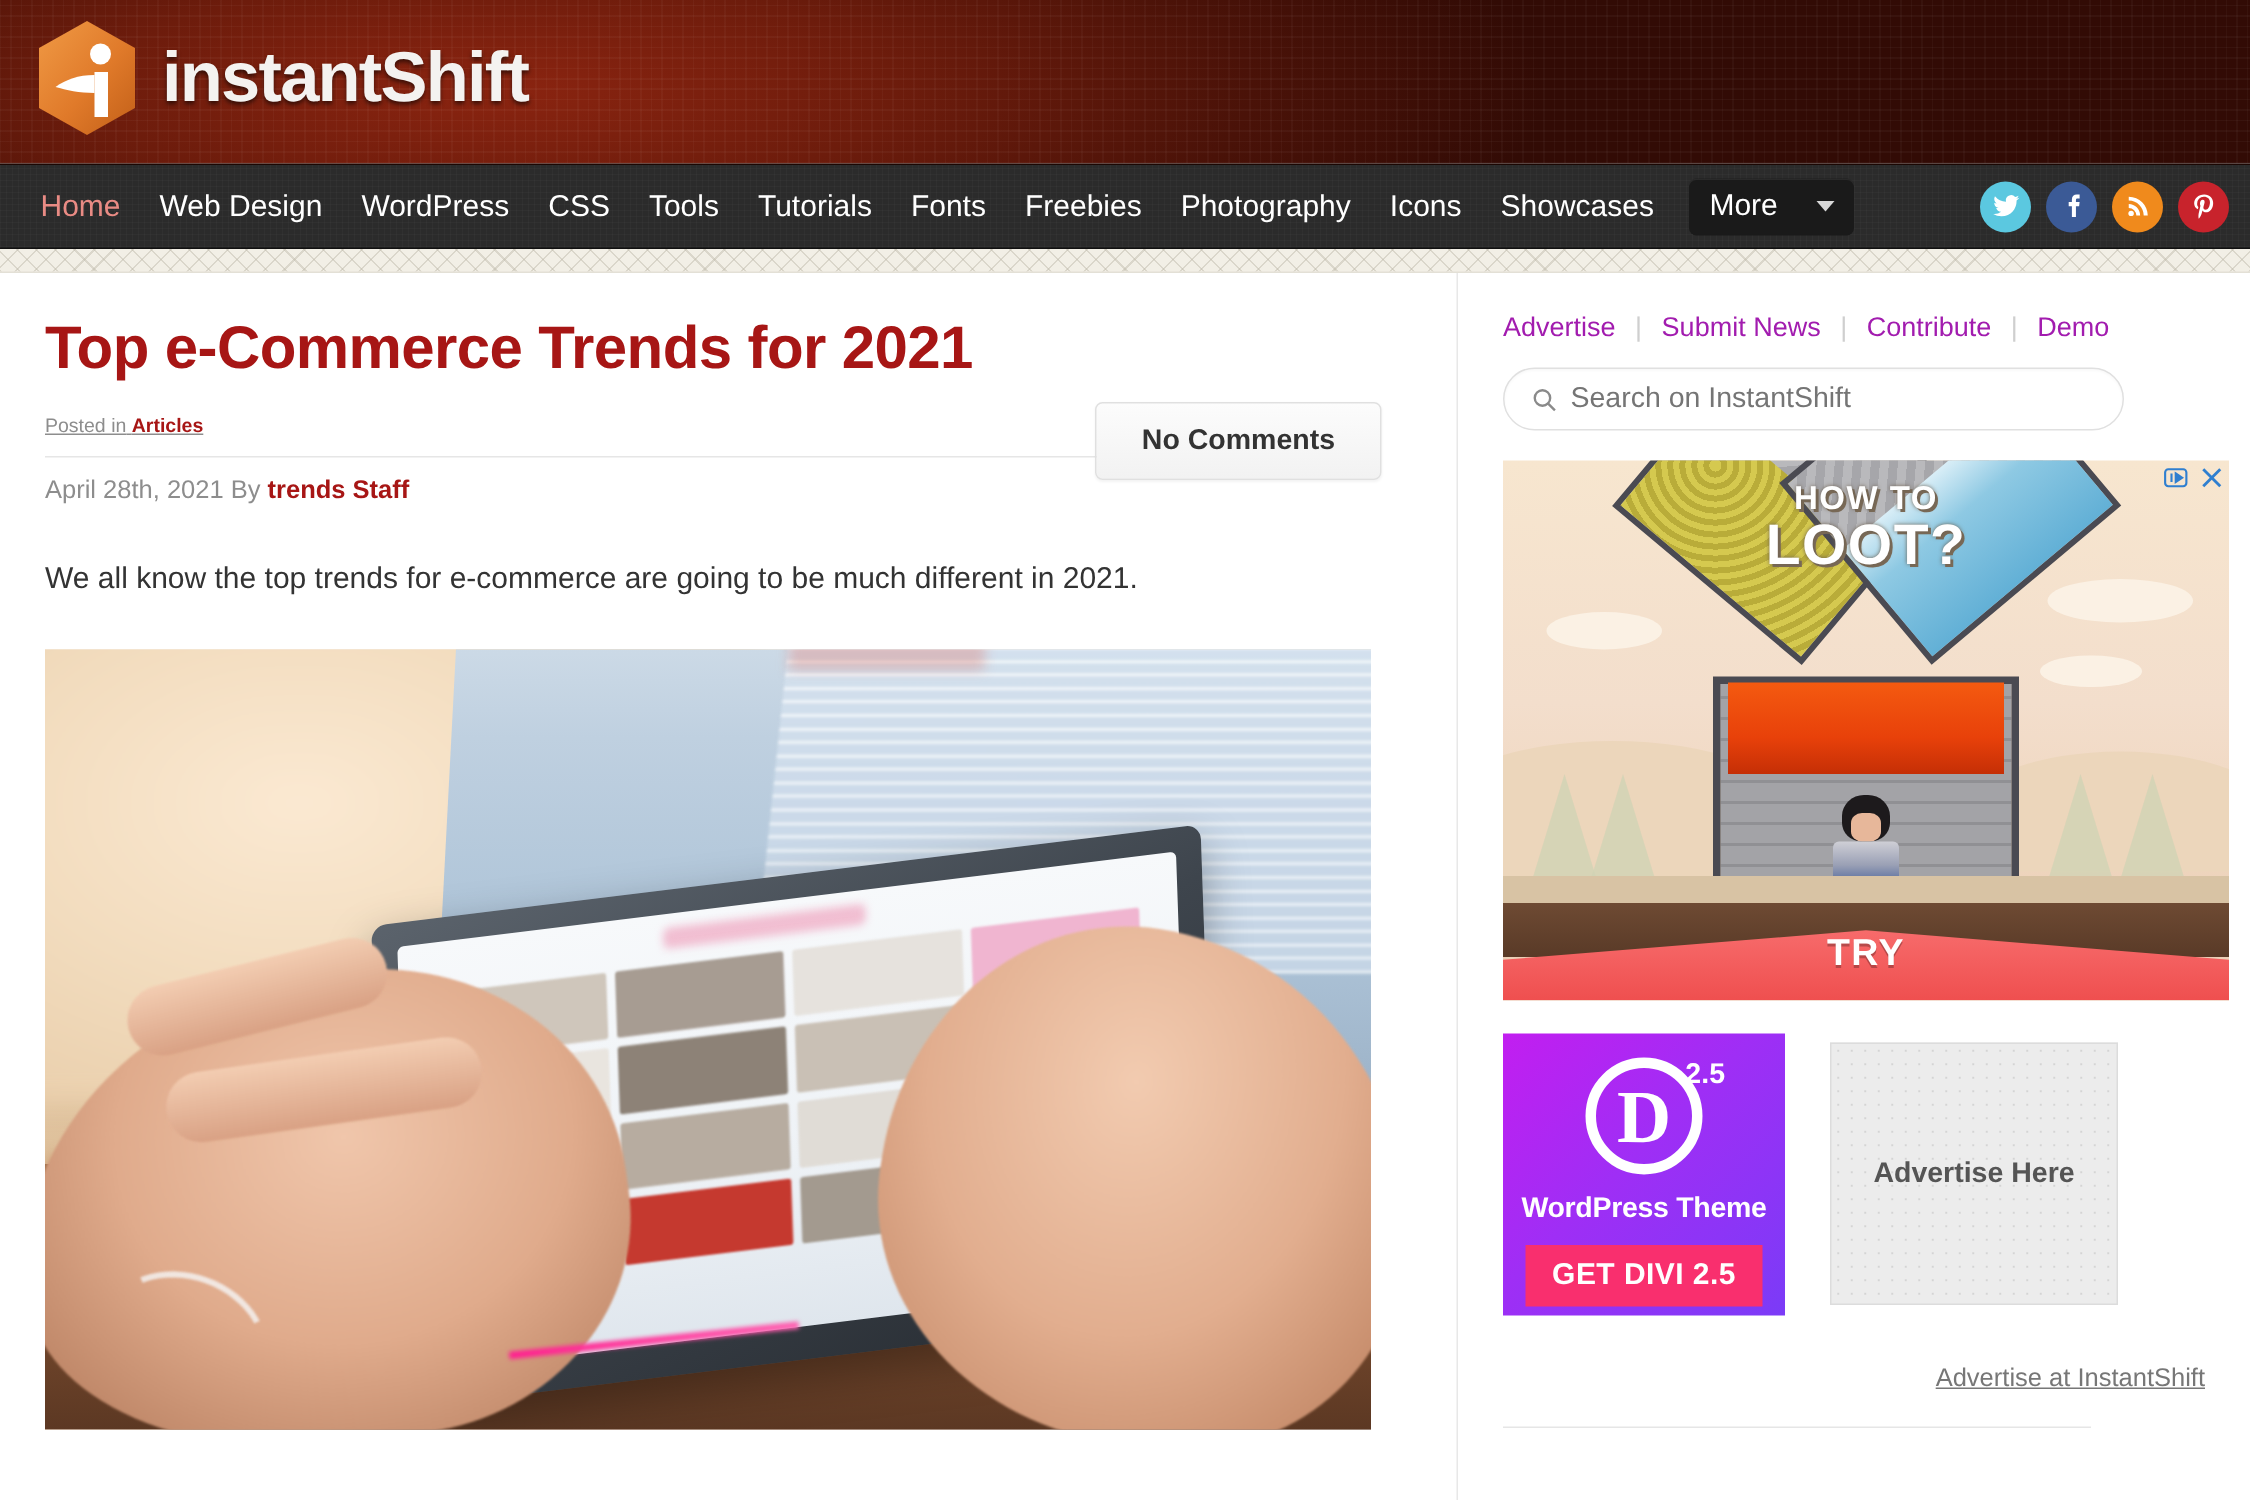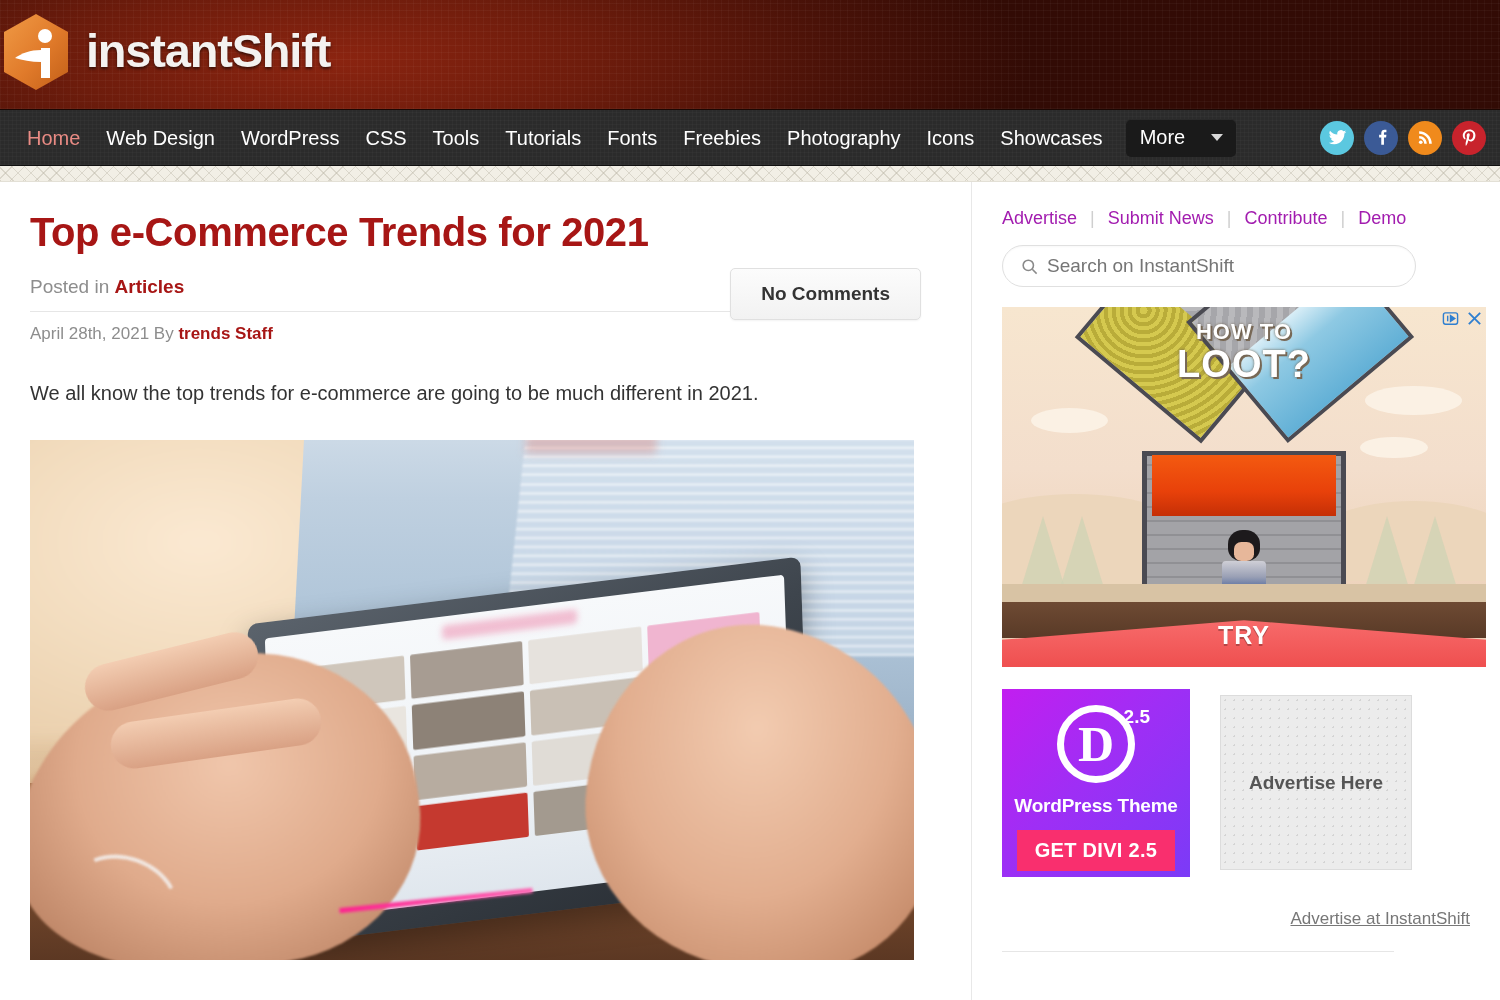--- a/index.html
+++ b/index.html
@@ -21,21 +21,21 @@
   }
   .site-header::after{
     content:"";
     position:absolute; inset:0;
     background-image:
       repeating-linear-gradient(0deg, rgba(255,255,255,.035) 0 1px, transparent 1px 7px),
       repeating-linear-gradient(90deg, rgba(255,255,255,.030) 0 1px, transparent 1px 7px);
     pointer-events:none;
   }
   .logo-wrap {
-    position: absolute; left: 0; top: 12px;
+    position: absolute; left: 22px; top: 12px;
     display: flex; align-items: center; gap: 14px;
     z-index: 3;
   }
   .logo-mark {
     width: 72px; height: 80px;
     position: relative;
   }
   .logo-text {
     font-size: 47px;
     font-weight: bold;
@@ -136,24 +136,25 @@
     color: #a71615;
     font-size: 40px;
     font-weight: bold;
     letter-spacing: -0.4px;
     line-height: 1.1;
     margin-bottom: 22px;
   }
   .meta-row { position: relative; }
   .posted-in {
     color: #8d8d8d;
-    font-size: 19px;
+    font-size: 13px;
     padding-bottom: 13px;
     border-bottom: 1px solid #e6e6e6;
     width: 760px;
+    text-decoration: underline;
   }
   .posted-in a { color: #a71615; text-decoration: none; font-weight: 600; cursor:pointer;}
   .date-line {
     color: #8d8d8d;
     font-size: 17px;
     padding-top: 12px;
   }
   .date-line a { color: #a71615; text-decoration: none; font-weight: 600; cursor:pointer;}
   .comments-btn {
     position: absolute;

